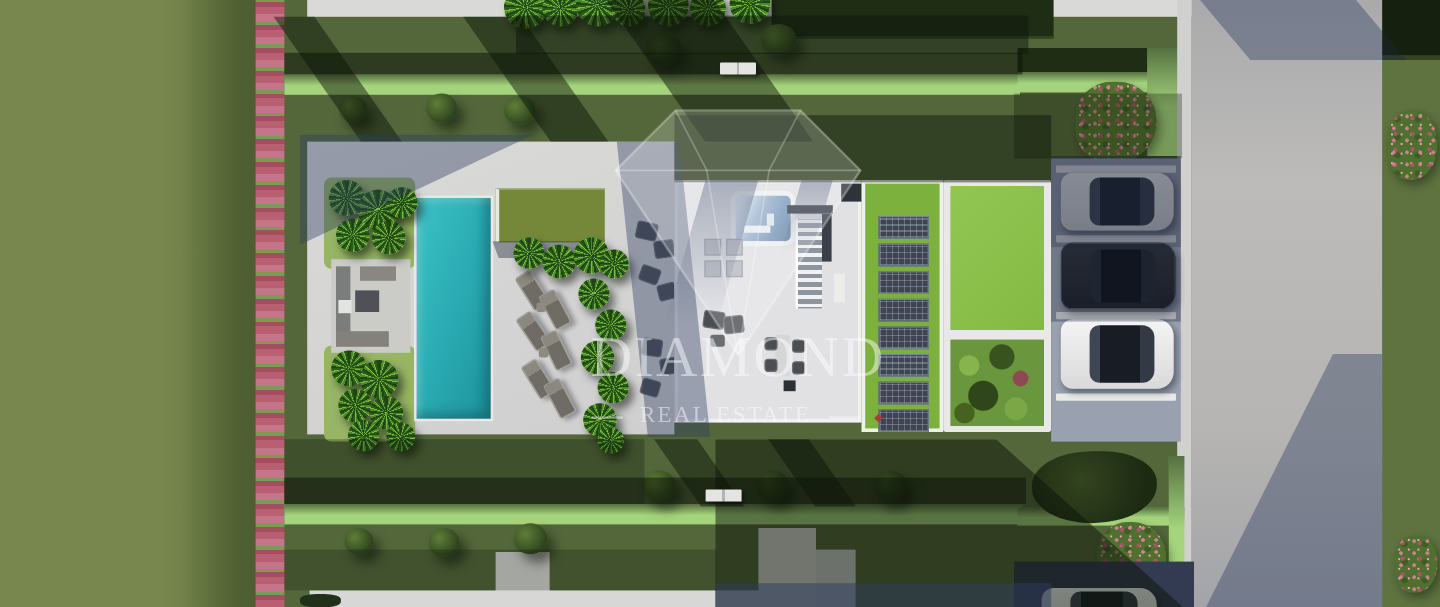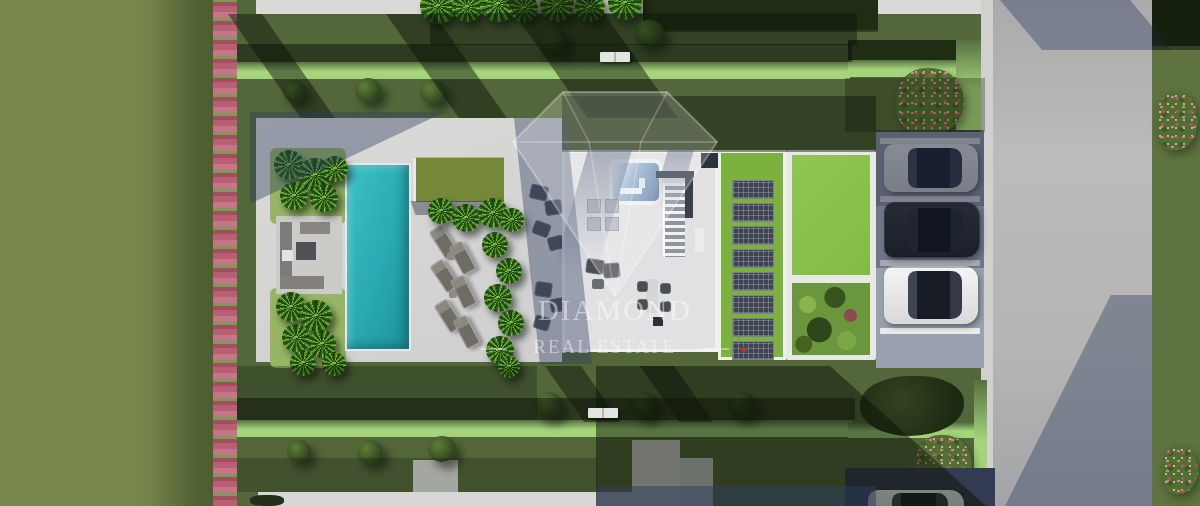--- a/index.html
+++ b/index.html
@@ -231,22 +231,22 @@
   <div class="bench" style="left:600px;top:52px"></div>
   <div class="bench" style="left:588px;top:408px"></div>
 
   <div class="abs" style="left:480px;top:78px;width:270px;height:296px">
     <svg width="260" height="230" viewBox="0 0 260 230" style="position:absolute;left:5px;top:0">
       <polygon points="28,64 78,14 182,14 232,64 130,218" fill="rgba(255,255,255,0.20)" stroke="rgba(255,255,255,0.30)" stroke-width="2"></polygon>
       <polyline points="28,64 232,64" stroke="rgba(255,255,255,0.28)" stroke-width="1.5" fill="none"></polyline>
       <polyline points="78,14 104,64 130,218" stroke="rgba(255,255,255,0.25)" stroke-width="1.5" fill="none"></polyline>
       <polyline points="182,14 156,64 130,218" stroke="rgba(255,255,255,0.25)" stroke-width="1.5" fill="none"></polyline>
     </svg>
-    <div class="wm" style="position:absolute;left:0;top:216px;width:270px;font-size:29px;letter-spacing:2px">DIAMOND</div>
+    <div class="wm" style="position:absolute;left:0;top:192px;width:270px;font-size:48px;letter-spacing:2px">DIAMOND</div>
     <div class="wm" style="position:absolute;left:0;top:258px;width:270px;font-size:19px;letter-spacing:2px">
       <span class="wm-rule"></span>
-      <span style="margin:0 20px">REAL ESTATE</span>
+      <span style="margin:0 8px">REAL ESTATE</span>
       <span class="wm-rule"></span>
       <span style="color:#b03a2e;font-size:9px;vertical-align:middle;margin-left:5px">◆</span>
     </div>
   </div>
 
 </div>
 
 </body></html>

